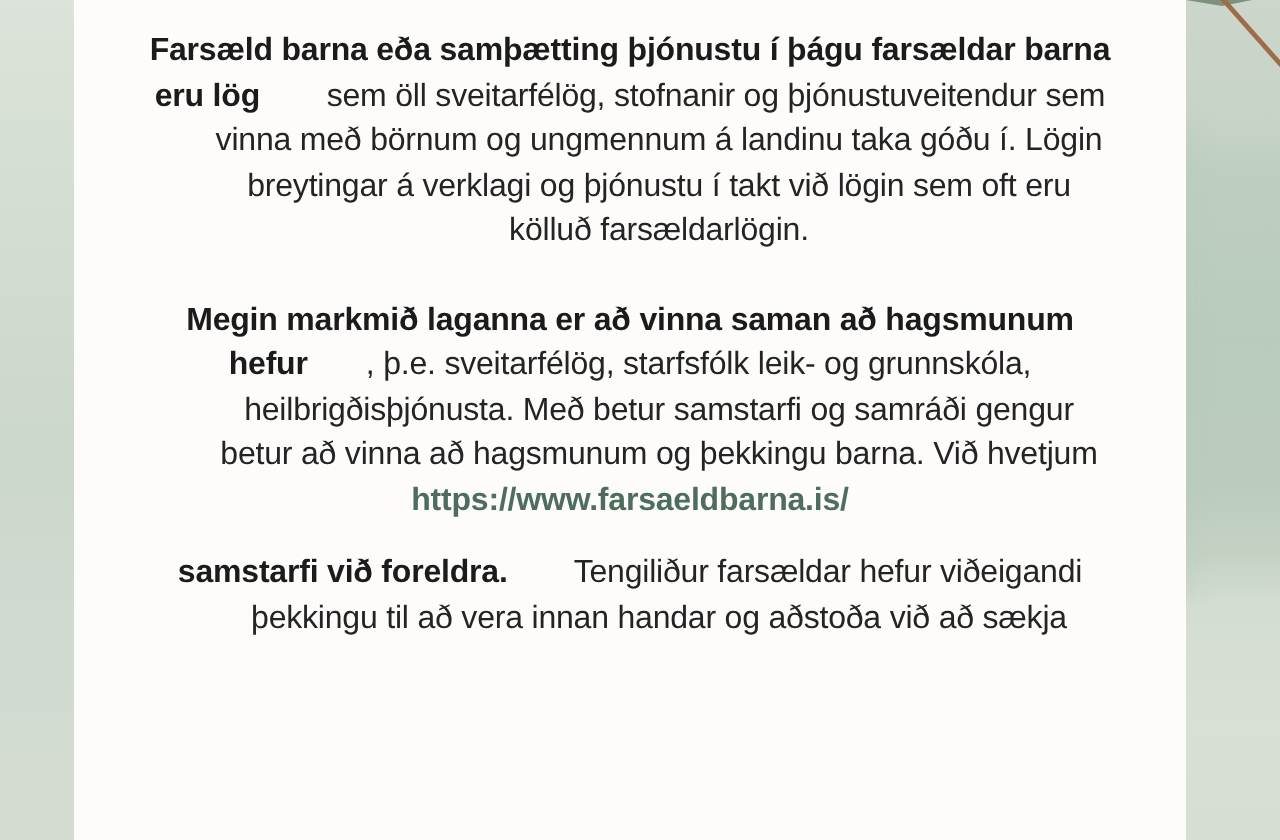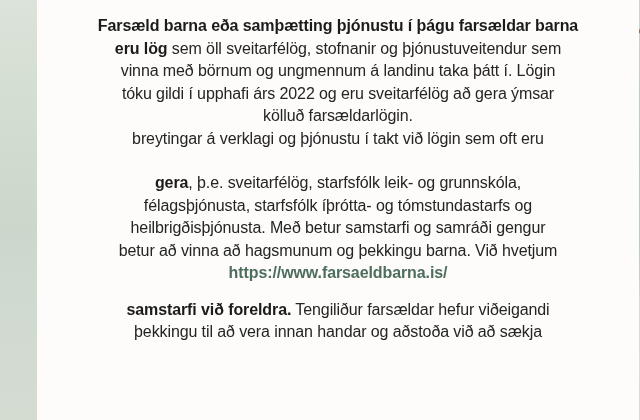--- a/index.html
+++ b/index.html
@@ -43,21 +43,21 @@
   .branch {
     position: absolute;
     left: 593px; top: 0;
     width: 47px; height: 46px;
   }
 
   
   .card {
     position: absolute;
     left: 37px; top: 0;
-    width: 602px; height: 420px;
+    width: 556px; height: 420px;
     background: #fdfcfa;
   }
 
   .text-block {
     padding-top: 15px;
     width: 540px;
     margin: 0 auto;
     color: #212121;
   }
 
@@ -67,21 +67,21 @@
 
   .line {
     text-align: center;
     font-size: 16px;
     line-height: 22.5px;
     letter-spacing: -0.1px;
     white-space: nowrap;
     color: #212121;
   }
   .seg-b { font-weight: 700; color: #1b1b1b; }
-  .seg-r { font-weight: 400; color: #242424; }
+  .seg-r { font-weight: 400; color: #242424; padding-left: 29px; }
   .seg-link {
     font-weight: 700;
     color: #4d6e5d;
     text-decoration: none;
   }
 </style>
 </head>
 <body>
 
 <div class="bg-left"></div>
@@ -90,28 +90,27 @@
 <svg class="branch" viewBox="0 0 47 46" xmlns="http://www.w3.org/2000/svg">
   <polygon points="0,0 33,0 18,3" fill="#6f856f" opacity="0.85"></polygon>
   <line x1="17" y1="-2" x2="48" y2="33" stroke="#9d6c4a" stroke-width="2.4" stroke-linecap="round"></line>
 </svg>
 
 <div class="card">
   <div class="text-block" id="paragraphs">
       <div class="paragraph">
         <div class="line"><span class="seg-b">Farsæld barna eða samþætting þjónustu í þágu farsældar barna</span></div>
         <div class="line"><span class="seg-b">eru lög</span><span class="seg-r"> sem öll sveitarfélög, stofnanir og þjónustuveitendur sem</span></div>
-        <div class="line"><span class="seg-r">vinna með börnum og ungmennum á landinu taka þátt í. Lögin</span></div>
-        <div class="line"><span class="seg-r">tóku gildi í upphafi árs 2022 og eru sveitarfélög að gera ýmsar</span></div>
+        <div class="line"><span class="seg-r">vinna með börnum og ungmennum á landinu taka góðu í. Lögin</span></div>
+        <div class="line"><span class="seg-r">breytingar á verklagi og þjónustu í takt við lögin sem oft eru</span></div>
         <div class="line"><span class="seg-r">kölluð farsældarlögin.</span></div>
-        <div class="line"><span class="seg-r">breytingar á verklagi og þjónustu í takt við lögin sem oft eru</span></div>
       </div>
       <div class="paragraph paragraph-gap-1">
-        <div class="line"><span class="seg-b">gera</span><span class="seg-r">, þ.e. sveitarfélög, starfsfólk leik- og grunnskóla,</span></div>
-        <div class="line"><span class="seg-r">félagsþjónusta, starfsfólk íþrótta- og tómstundastarfs og</span></div>
+        <div class="line"><span class="seg-b">Megin markmið laganna er að vinna saman að hagsmunum</span></div>
+        <div class="line"><span class="seg-b">hefur</span><span class="seg-r">, þ.e. sveitarfélög, starfsfólk leik- og grunnskóla,</span></div>
         <div class="line"><span class="seg-r">heilbrigðisþjónusta. Með betur samstarfi og samráði gengur</span></div>
         <div class="line"><span class="seg-r">betur að vinna að hagsmunum og þekkingu barna. Við hvetjum</span></div>
         <div class="line"><a class="seg-link" href="#">https://www.farsaeldbarna.is/</a></div>
       </div>
       <div class="paragraph paragraph-gap-2">
         <div class="line"><span class="seg-b">samstarfi við foreldra.</span><span class="seg-r"> Tengiliður farsældar hefur viðeigandi</span></div>
         <div class="line"><span class="seg-r">þekkingu til að vera innan handar og aðstoða við að sækja</span></div>
       </div>
     </div>
 </div>

